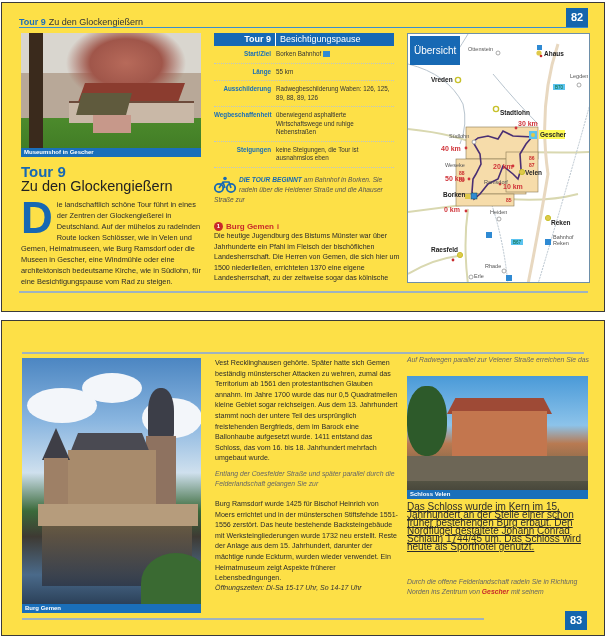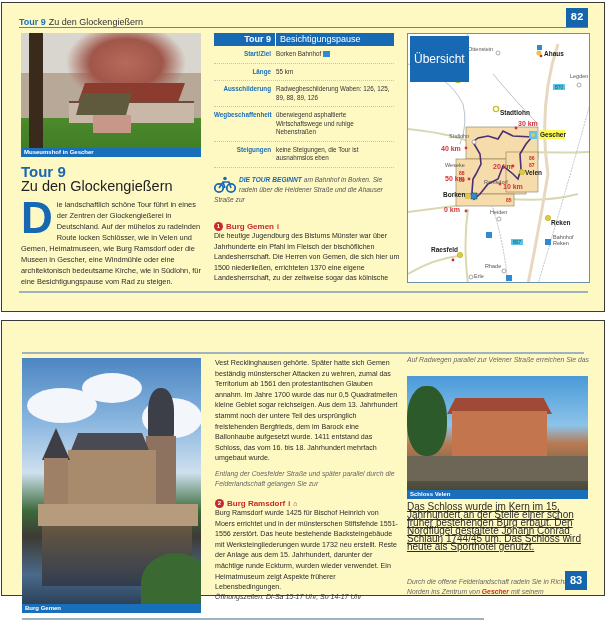--- a/index.html
+++ b/index.html
@@ -1,28 +1,28 @@
 <!DOCTYPE html>
 <html><head>
 <meta charset="utf-8">
 <style>
   * { box-sizing: border-box; margin: 0; padding: 0; }
   html, body { width: 607px; height: 638px; background: #ffffff; overflow: hidden; }
   body { font-family: "Liberation Sans", sans-serif; color: #2a2a2a; position: relative; }
 
-  .page { position: absolute; left: 1px; width: 604px; background: #fef9c3; border: 1.5px solid #3a3a3a; }
+  .page { position: absolute; left: 1px; width: 604px; background: #fde047; border: 1.5px solid #3a3a3a; }
   .page-top { top: 2px; height: 310px; }
-  .page-bottom { top: 320px; height: 276px; }
+  .page-bottom { top: 320px; height: 316px; }
 
   
   .running-head { position: absolute; left: 17px; top: 8px; right: 16px; height: 17px; border-bottom: 1px solid #3a8ed0; }
   .running-head .tour { color: #1e6fb7; font-weight: bold; font-size: 9px; }
   .running-head .title { font-size: 9px; color: #333; margin-left: 3px; }
   .page-num { position: absolute; width: 22px; height: 19px; background: #1465ad; color: #fff; font-weight: bold; font-size: 11px; text-align: center; line-height: 19px; }
-  .page-top .page-num { right: 16px; top: 5px; font-family: Liberation Mono, monospace; }
+  .page-top .page-num { right: 16px; top: 5px; }
   .page-bottom .page-num { right: 17px; bottom: 5px; }
 
   .photo { position: absolute; overflow: hidden; }
   .photo .caption { position: absolute; left: 0; right: 0; bottom: 0; height: 9px; background: #1a6fba; color: #fff; font-size: 6px; font-weight: bold; line-height: 9px; padding-left: 3px; }
 
   
   .photo-farm { left: 19px; top: 30px; width: 180px; height: 124px;
     background:
       radial-gradient(ellipse 60px 40px at 105px 30px, #b76a5a 0%, #a0564a 60%, transparent 100%),
       linear-gradient(180deg, transparent 0 85px, #4c8a2c 85px, #3f7a24 100%),
@@ -53,21 +53,21 @@
   .begin .hl { color: #1668b3; font-weight: bold; }
 
   .poi-title { font-weight: bold; color: #c8292b; font-size: 8px; display: flex; align-items: center; gap: 3px; }
   .poi-num { display: inline-block; width: 9px; height: 9px; border-radius: 50%; background: #c8292b; color: #fff; font-size: 6px; text-align: center; line-height: 9px; }
   .poi-icon { color: #c8292b; font-size: 7px; }
   .poi-gemen { position: absolute; left: 212px; top: 219px; width: 186px; }
   .body-text { font-size: 7.1px; line-height: 10.6px; color: #2b2b2b; }
 
   
   .map { position: absolute; left: 405px; top: 30px; width: 183px; height: 250px; border: 1px solid #6e8fa8; background: #ffffff; overflow: hidden; }
-  .map-title { position: absolute; left: 2px; top: 2px; background: #1769b4; color: #fff; font-size: 12px; padding: 16px 4px; z-index: 5; }
+  .map-title { position: absolute; left: 2px; top: 2px; background: #1769b4; color: #fff; font-size: 10px; padding: 9px 4px; z-index: 5; }
   .map svg { position: absolute; left: 0; top: 0; }
 
   .rule { position: absolute; height: 2px; background: #9fb3bf; }
   .page-top .rule { left: 17px; right: 16px; top: 288px; }
   .page-bottom .rule-top { left: 20px; right: 20px; top: 31px; }
   .page-bottom .rule-bot { left: 20px; right: 120px; top: 297px; }
 
   
   .photo-gemen { left: 20px; top: 37px; width: 179px; height: 255px;
     background: linear-gradient(180deg, #4c86c2 0%, #8ab6e0 25%, #cfe0ee 45%, #3b6a3a 60%, #3e3a33 70%, #4a6a8a 85%, #22344a 100%); }
@@ -278,26 +278,20 @@
     <div class="castle-wall"></div>
     <div class="reflection"></div>
     <div class="bush"></div>
     <div class="caption">Burg Gemen</div>
   </div>
 
   <div class="cont-text body-text">Vest Recklinghausen gehörte. Später hatte sich Gemen beständig münsterscher Attacken zu wehren, zumal das Territorium ab 1561 den protestantischen Glauben annahm. Im Jahre 1700 wurde das nur 0,5 Quadratmeilen kleine Gebiet sogar reichseigen. Aus dem 13. Jahrhundert stammt noch der untere Teil des ursprünglich freistehenden Bergfrieds, dem im Barock eine Ballonhaube aufgesetzt wurde. 1411 entstand das Schloss, das vom 16. bis 18. Jahrhundert mehrfach umgebaut wurde.</div>
   <div class="note1 italic-note">Entlang der Coesfelder Straße und später parallel durch die Felderlandschaft gelangen Sie zur</div>
 
   <div class="poi-ramsdorf">
-    <div class="poi-title">
-      <span class="poi-num">2</span>
-      <span>Burg Ramsdorf</span>
-      <span class="poi-icon">i</span>
-      <span class="poi-icon">⌂</span>
-    </div>
     <div class="body-text">Burg Ramsdorf wurde 1425 für Bischof Heinrich von Moers errichtet und in der münsterschen Stiftsfehde 1551-1556 zerstört. Das heute bestehende Backsteingebäude mit Werksteingliederungen wurde 1732 neu erstellt. Reste der Anlage aus dem 15. Jahrhundert, darunter der mächtige runde Eckturm, wurden wieder verwendet. Ein Heimatmuseum zeigt Aspekte früherer Lebensbedingungen.</div>
     <div class="hours">Öffnungszeiten: Di-Sa 15-17 Uhr, So 14-17 Uhr</div>
   </div>
 
   <div class="note-right italic-note">Auf Radwegen parallel zur Velener Straße erreichen Sie das</div>
 
   <div class="photo photo-velen">
     <div class="velen-tree"></div>
     <div class="velen-roof"></div>
     <div class="velen-main"></div>

